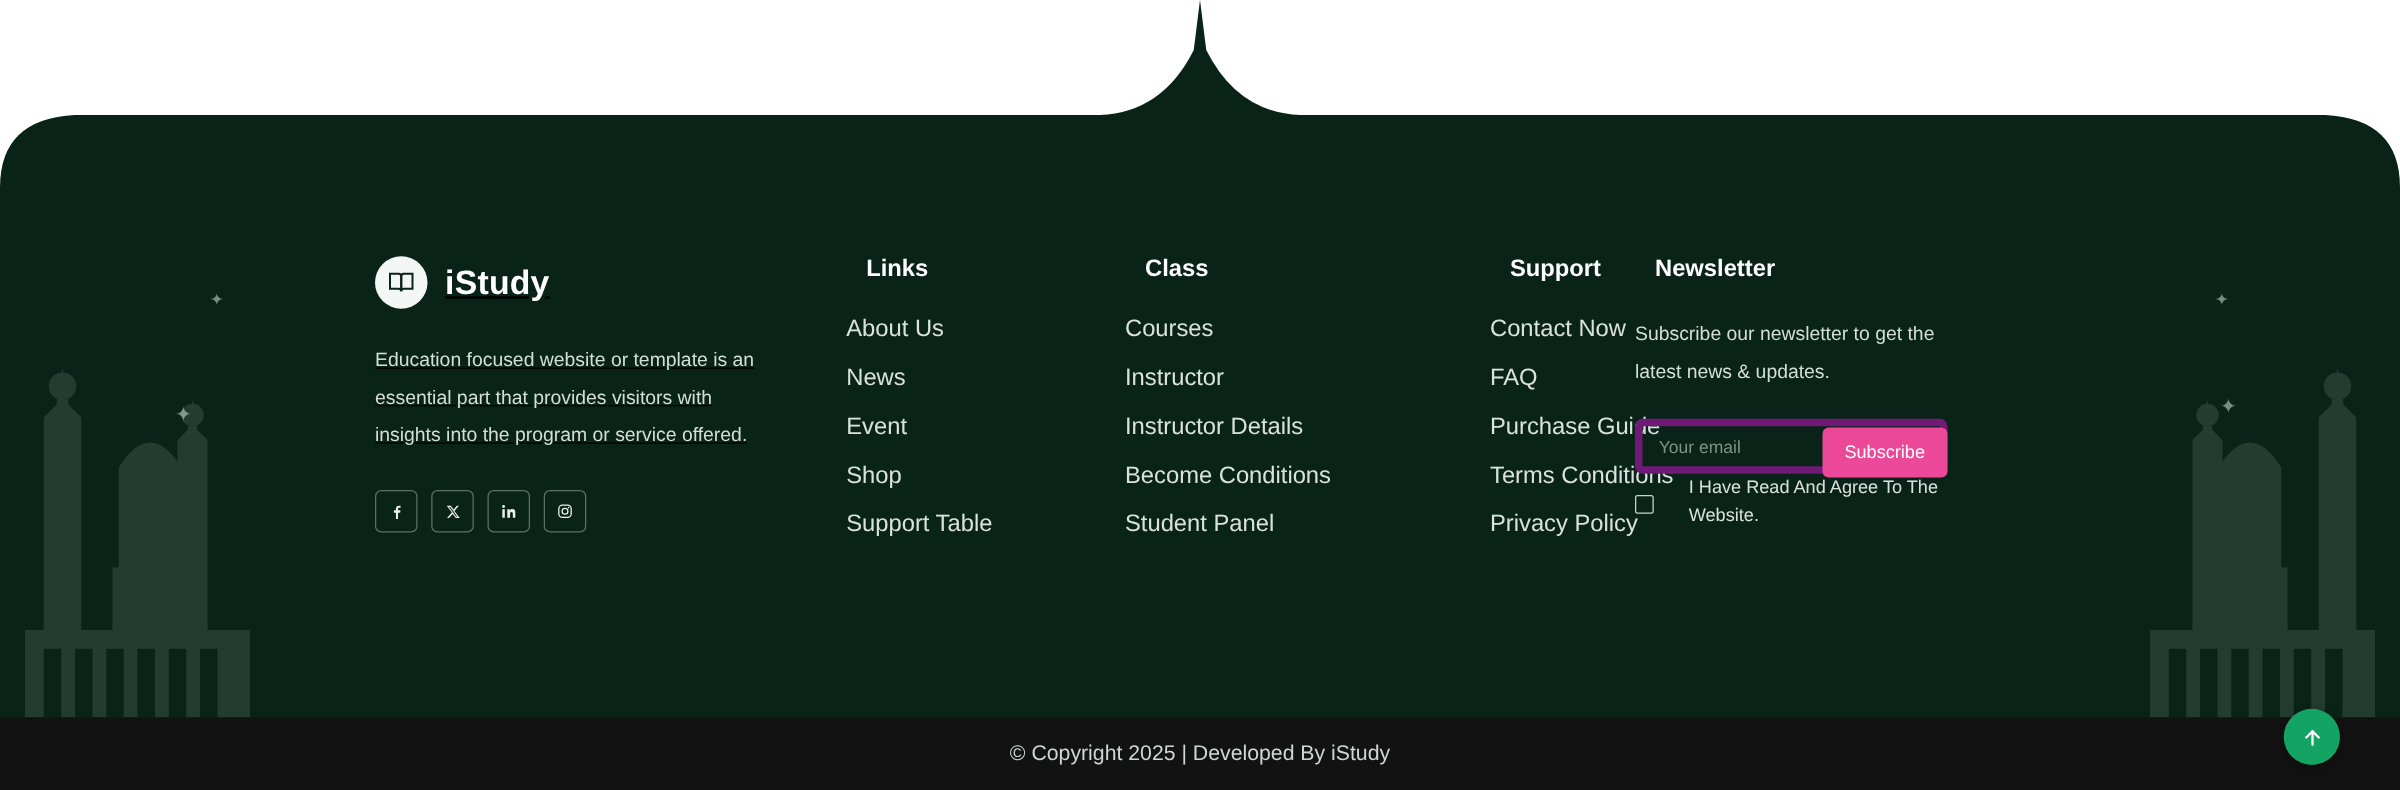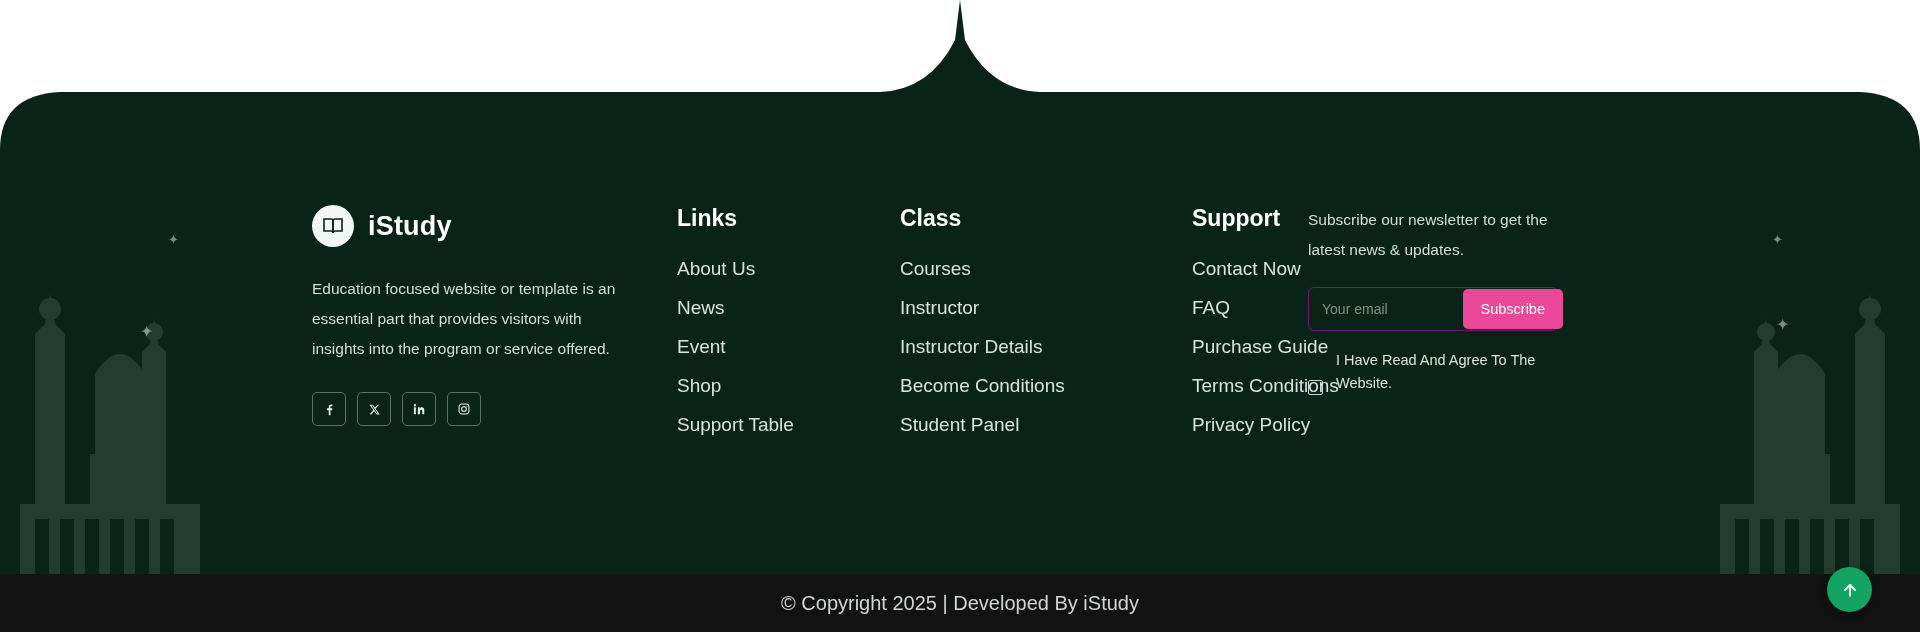--- a/index.html
+++ b/index.html
@@ -57,23 +57,24 @@
   .content {
     position: absolute;
     left: 0;
     top: 0;
     width: 1920px;
     height: 632px;
   }
 
   .brand-col {
     position: absolute;
-    left: 312px;
+    left: 300px;
     top: 205px;
     width: 320px;
+    text-decoration: underline;
   }
   .brand-row { display: flex; align-items: center; gap: 14px; }
   .brand-logo {
     width: 42px; height: 42px;
     border-radius: 50%;
     background: #f2f6f4;
     display: flex; align-items: center; justify-content: center;
   }
   .brand-name {
     color: #ffffff;
@@ -98,44 +99,45 @@
   }
 
   .col { position: absolute; top: 205px; }
   .col-links { left: 677px; }
   .col-class { left: 900px; }
   .col-support { left: 1192px; }
   .col-news { left: 1308px; width: 320px; }
 
   .col-title {
     color: #ffffff;
-    font-size: 23px;
+    font-size: 19px;
     font-weight: bold;
     margin-bottom: 26px;
+    margin-left: 16px;
   }
   .col ul { list-style: none; }
   .col li { margin-bottom: 17px; }
   .col li a, .col li span {
     color: #d9e2df;
     font-size: 19px;
     text-decoration: none;
     display: inline-block;
   }
 
   .news-text {
     color: #d4dedb;
     font-size: 15.5px;
     line-height: 30px;
     max-width: 250px;
     margin-bottom: 22px;
   }
   .subscribe-box {
     width: 250px;
     height: 44px;
-    border: 1px solid #701a75;
+    border: 6px solid #701a75;
     border-radius: 6px;
     background: transparent;
     display: flex;
     align-items: center;
     padding: 3px;
     position: relative;
   }
   .subscribe-input {
     flex: 1;
     background: transparent;
@@ -156,24 +158,23 @@
     border: none;
     border-radius: 5px;
     background: #ec4899;
     color: #ffffff;
     font-size: 14.5px;
     font-family: "Liberation Sans", sans-serif;
     cursor: pointer;
     white-space: nowrap;
   }
   .agree-row {
-    margin-top: 18px;
     display: flex;
-    gap: 13px;
-    align-items: flex-end;
+    gap: 28px;
+    align-items: center;
     max-width: 255px;
   }
   .agree-box {
     width: 15px; height: 15px;
     border: 1px solid #c8d4d0;
     background: transparent;
     margin-top: 3px;
     flex: none;
     border-radius: 2px;
   }
@@ -189,21 +190,21 @@
     left: 0; bottom: 0;
     width: 1920px;
     height: 58px;
     background: #121212;
     display: flex;
     align-items: center;
     justify-content: center;
   }
   .copyright {
     color: #cfd6d3;
-    font-size: 20px;
+    font-size: 17px;
   }
 
   .scroll-top {
     position: absolute;
     right: 48px;
     bottom: 20px;
     width: 45px;
     height: 45px;
     border-radius: 50%;
     background: #13a362;
@@ -332,20 +333,21 @@
       <ul>
         <li><a href="#">Contact Now</a></li>
         <li><a href="#">FAQ</a></li>
         <li><a href="#">Purchase Guide</a></li>
         <li><a href="#">Terms Conditions</a></li>
         <li><a href="#">Privacy Policy</a></li>
       </ul>
     </div>
 
     <div class="col col-news">
+      <div class="col-title">Newsletter</div>
       <p class="news-text">Subscribe our newsletter to get the latest news &amp; updates.</p>
       <div class="subscribe-box">
         <input class="subscribe-input" type="text" placeholder="Your email" style="">
         <button class="subscribe-btn">Subscribe</button>
       </div>
       <div class="agree-row">
         <span class="agree-box"></span>
         <span class="agree-label">I Have Read And Agree To The Website.</span>
       </div>
     </div>

